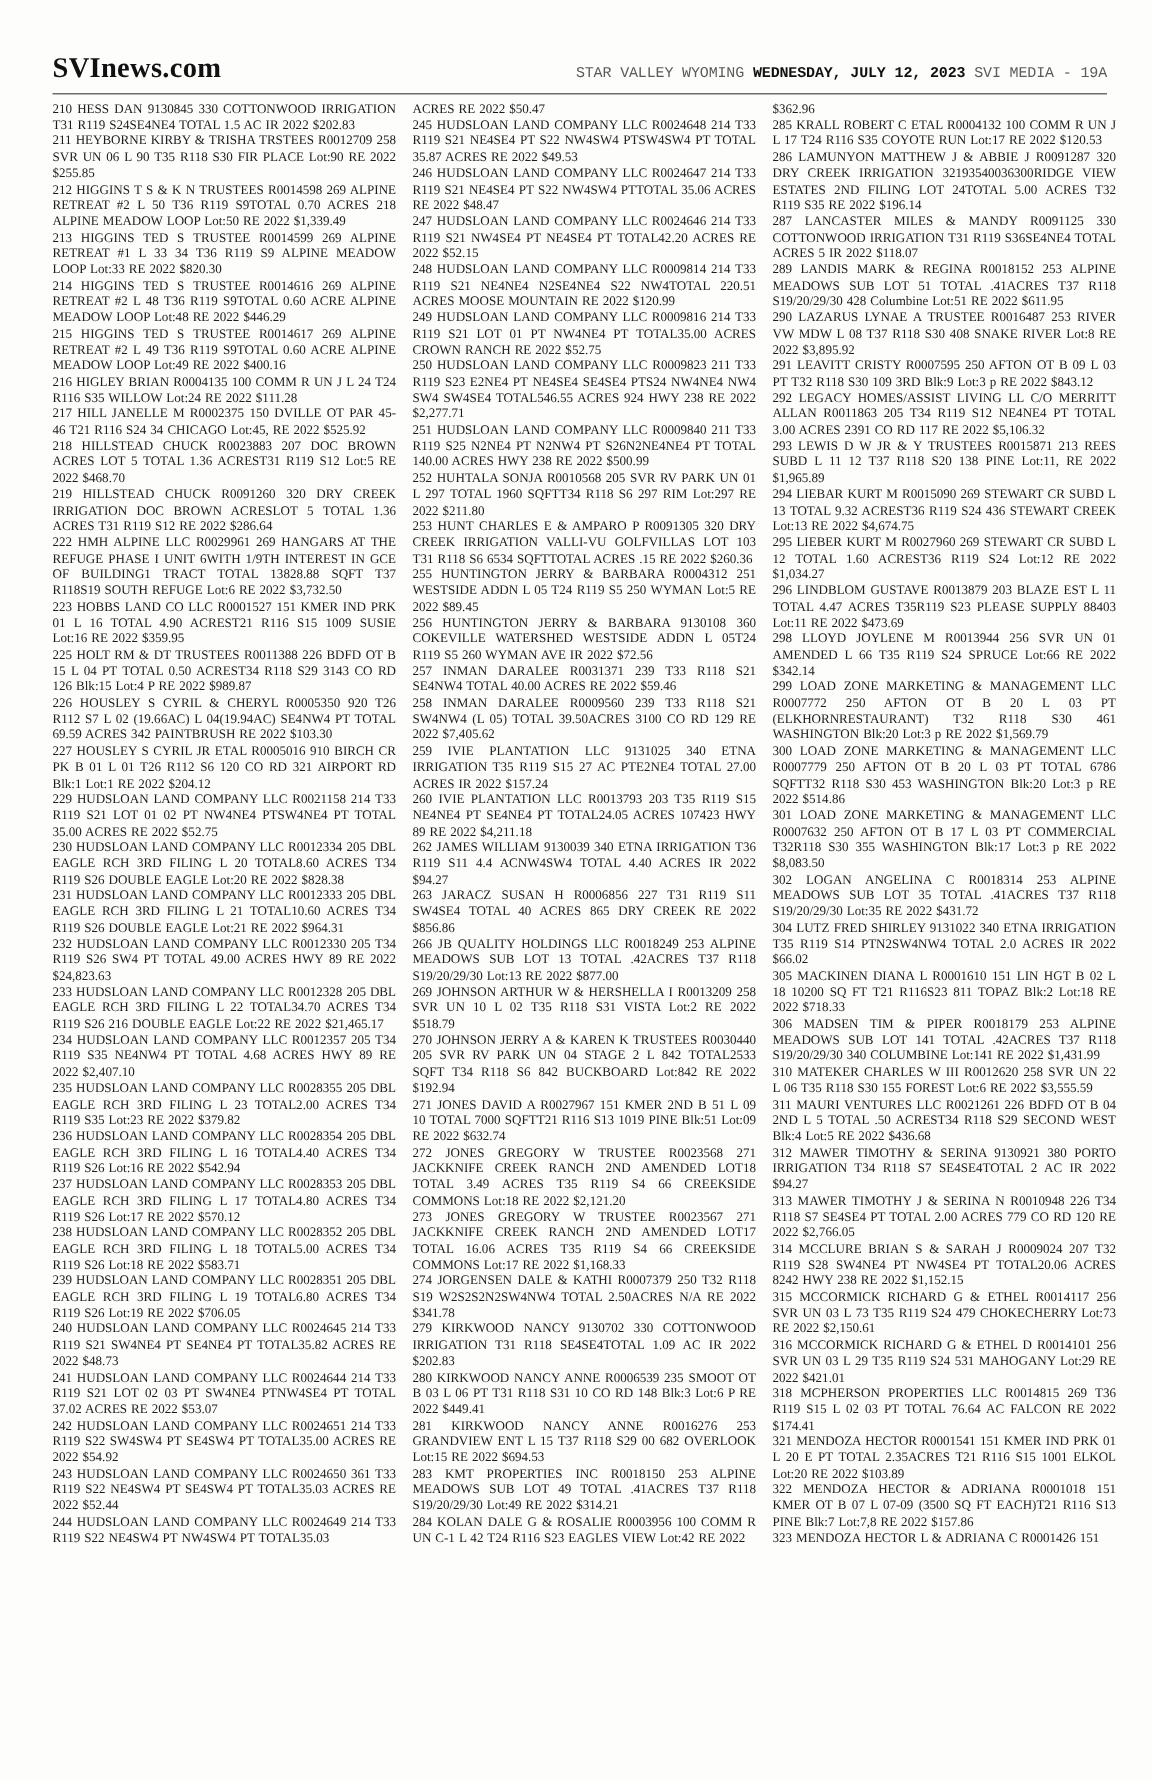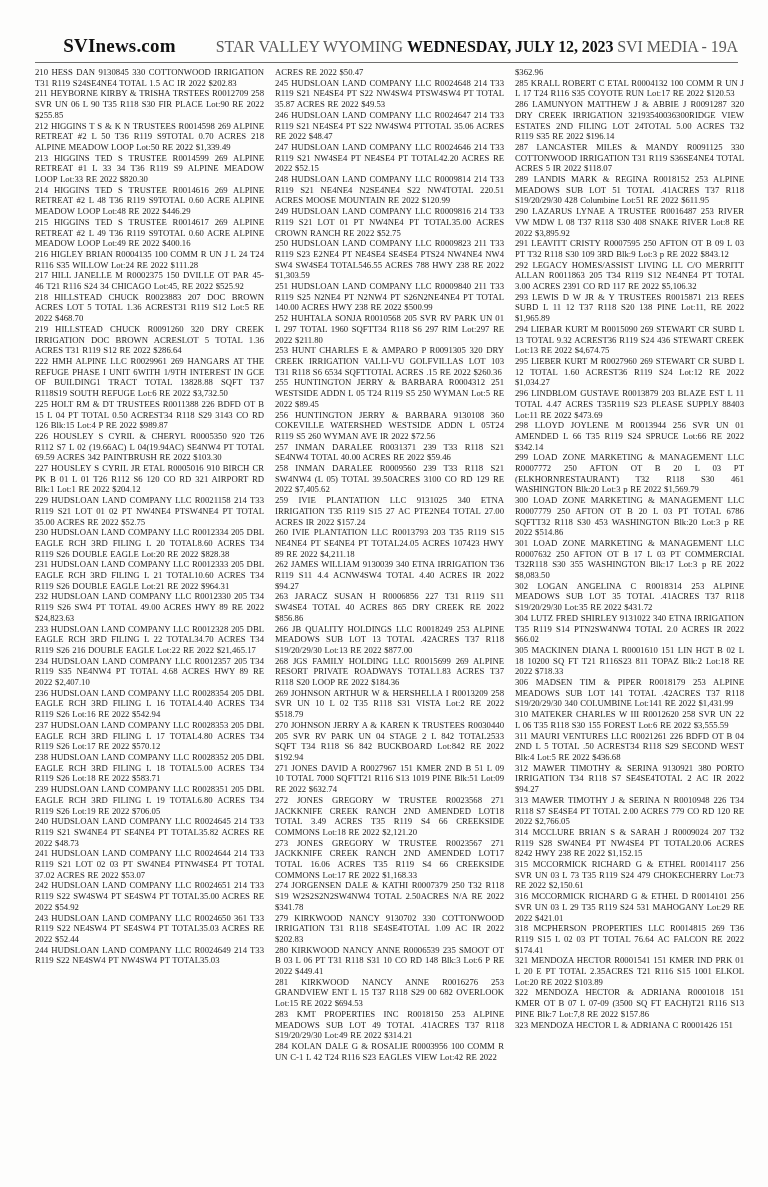--- a/index.html
+++ b/index.html
@@ -11,35 +11,35 @@
     overflow: hidden;
     font-family: "Liberation Serif", "DejaVu Serif", serif;
     color: #1c1c1c;
   }
   .header {
     margin: 0 30px 0 35px;
     padding-top: 29px;
     height: 26px;
     display: flex;
     align-items: flex-end;
-    justify-content: flex-end;
+    justify-content: space-between;
     border-bottom: 1.5px solid #6e6e6e;
     padding-bottom: 7px;
   }
   .masthead {
     font-family: "Liberation Serif", "DejaVu Serif", serif;
     font-weight: bold;
     font-size: 19px;
     letter-spacing: 0.2px;
     color: #111;
     line-height: 1;
   }
   .issue-line {
-    font-family: Liberation Serif, serif;
-    font-size: 16px;
+    font-family: Liberation Mono, monospace;
+    font-size: 10px;
     line-height: 1;
     color: #5a5a5a;
     letter-spacing: -0.1px;
     white-space: nowrap;
     margin-left: 40px;
   }
   .issue-line .date {
     color: #111;
     font-weight: bold;
   }
@@ -79,60 +79,61 @@
         <p class="entry">211 HEYBORNE KIRBY &amp; TRISHA TRSTEES R0012709 258 SVR UN 06 L 90 T35 R118 S30 FIR PLACE Lot:90 RE 2022 $255.85</p>
         <p class="entry">212 HIGGINS T S &amp; K N TRUSTEES R0014598 269 ALPINE RETREAT #2 L 50 T36 R119 S9TOTAL 0.70 ACRES 218 ALPINE MEADOW LOOP Lot:50 RE 2022 $1,339.49</p>
         <p class="entry">213 HIGGINS TED S TRUSTEE R0014599 269 ALPINE RETREAT #1 L 33 34 T36 R119 S9 ALPINE MEADOW LOOP Lot:33 RE 2022 $820.30</p>
         <p class="entry">214 HIGGINS TED S TRUSTEE R0014616 269 ALPINE RETREAT #2 L 48 T36 R119 S9TOTAL 0.60 ACRE ALPINE MEADOW LOOP Lot:48 RE 2022 $446.29</p>
         <p class="entry">215 HIGGINS TED S TRUSTEE R0014617 269 ALPINE RETREAT #2 L 49 T36 R119 S9TOTAL 0.60 ACRE ALPINE MEADOW LOOP Lot:49 RE 2022 $400.16</p>
         <p class="entry">216 HIGLEY BRIAN R0004135 100 COMM R UN J L 24 T24 R116 S35 WILLOW Lot:24 RE 2022 $111.28</p>
         <p class="entry">217 HILL JANELLE M R0002375 150 DVILLE OT PAR 45-46 T21 R116 S24 34 CHICAGO Lot:45, RE 2022 $525.92</p>
         <p class="entry">218 HILLSTEAD CHUCK R0023883 207 DOC BROWN ACRES LOT 5 TOTAL 1.36 ACREST31 R119 S12 Lot:5 RE 2022 $468.70</p>
         <p class="entry">219 HILLSTEAD CHUCK R0091260 320 DRY CREEK IRRIGATION DOC BROWN ACRESLOT 5 TOTAL 1.36 ACRES T31 R119 S12 RE 2022 $286.64</p>
         <p class="entry">222 HMH ALPINE LLC R0029961 269 HANGARS AT THE REFUGE PHASE I UNIT 6WITH 1/9TH INTEREST IN GCE OF BUILDING1 TRACT TOTAL 13828.88 SQFT T37 R118S19 SOUTH REFUGE Lot:6 RE 2022 $3,732.50</p>
+        <p class="entry">223 HOBBS LAND CO LLC R0001527 151 KMER IND PRK 01 L 16 TOTAL 4.90 ACREST21 R116 S15 1009 SUSIE Lot:16 RE 2022 $359.95</p>
         <p class="entry">225 HOLT RM &amp; DT TRUSTEES R0011388 226 BDFD OT B 15 L 04 PT TOTAL 0.50 ACREST34 R118 S29 3143 CO RD 126 Blk:15 Lot:4 P RE 2022 $989.87</p>
         <p class="entry">226 HOUSLEY S CYRIL &amp; CHERYL R0005350 920 T26 R112 S7 L 02 (19.66AC) L 04(19.94AC) SE4NW4 PT TOTAL 69.59 ACRES 342 PAINTBRUSH RE 2022 $103.30</p>
         <p class="entry">227 HOUSLEY S CYRIL JR ETAL R0005016 910 BIRCH CR PK B 01 L 01 T26 R112 S6 120 CO RD 321 AIRPORT RD Blk:1 Lot:1 RE 2022 $204.12</p>
         <p class="entry">229 HUDSLOAN LAND COMPANY LLC R0021158 214 T33 R119 S21 LOT 01 02 PT NW4NE4 PTSW4NE4 PT TOTAL 35.00 ACRES RE 2022 $52.75</p>
         <p class="entry">230 HUDSLOAN LAND COMPANY LLC R0012334 205 DBL EAGLE RCH 3RD FILING L 20 TOTAL8.60 ACRES T34 R119 S26 DOUBLE EAGLE Lot:20 RE 2022 $828.38</p>
         <p class="entry">231 HUDSLOAN LAND COMPANY LLC R0012333 205 DBL EAGLE RCH 3RD FILING L 21 TOTAL10.60 ACRES T34 R119 S26 DOUBLE EAGLE Lot:21 RE 2022 $964.31</p>
         <p class="entry">232 HUDSLOAN LAND COMPANY LLC R0012330 205 T34 R119 S26 SW4 PT TOTAL 49.00 ACRES HWY 89 RE 2022 $24,823.63</p>
         <p class="entry">233 HUDSLOAN LAND COMPANY LLC R0012328 205 DBL EAGLE RCH 3RD FILING L 22 TOTAL34.70 ACRES T34 R119 S26 216 DOUBLE EAGLE Lot:22 RE 2022 $21,465.17</p>
         <p class="entry">234 HUDSLOAN LAND COMPANY LLC R0012357 205 T34 R119 S35 NE4NW4 PT TOTAL 4.68 ACRES HWY 89 RE 2022 $2,407.10</p>
+        <p class="entry">235 HUDSLOAN LAND COMPANY LLC R0028355 205 DBL EAGLE RCH 3RD FILING L 23 TOTAL2.00 ACRES T34 R119 S35 Lot:23 RE 2022 $379.82</p>
         <p class="entry">236 HUDSLOAN LAND COMPANY LLC R0028354 205 DBL EAGLE RCH 3RD FILING L 16 TOTAL4.40 ACRES T34 R119 S26 Lot:16 RE 2022 $542.94</p>
         <p class="entry">237 HUDSLOAN LAND COMPANY LLC R0028353 205 DBL EAGLE RCH 3RD FILING L 17 TOTAL4.80 ACRES T34 R119 S26 Lot:17 RE 2022 $570.12</p>
         <p class="entry">238 HUDSLOAN LAND COMPANY LLC R0028352 205 DBL EAGLE RCH 3RD FILING L 18 TOTAL5.00 ACRES T34 R119 S26 Lot:18 RE 2022 $583.71</p>
         <p class="entry">239 HUDSLOAN LAND COMPANY LLC R0028351 205 DBL EAGLE RCH 3RD FILING L 19 TOTAL6.80 ACRES T34 R119 S26 Lot:19 RE 2022 $706.05</p>
         <p class="entry">240 HUDSLOAN LAND COMPANY LLC R0024645 214 T33 R119 S21 SW4NE4 PT SE4NE4 PT TOTAL35.82 ACRES RE 2022 $48.73</p>
         <p class="entry">241 HUDSLOAN LAND COMPANY LLC R0024644 214 T33 R119 S21 LOT 02 03 PT SW4NE4 PTNW4SE4 PT TOTAL 37.02 ACRES RE 2022 $53.07</p>
         <p class="entry">242 HUDSLOAN LAND COMPANY LLC R0024651 214 T33 R119 S22 SW4SW4 PT SE4SW4 PT TOTAL35.00 ACRES RE 2022 $54.92</p>
         <p class="entry">243 HUDSLOAN LAND COMPANY LLC R0024650 361 T33 R119 S22 NE4SW4 PT SE4SW4 PT TOTAL35.03 ACRES RE 2022 $52.44</p>
         <p class="entry">244 HUDSLOAN LAND COMPANY LLC R0024649 214 T33 R119 S22 NE4SW4 PT NW4SW4 PT TOTAL35.03</p>
       </div>
     <div class="col">
         <p class="entry">ACRES RE 2022 $50.47</p>
         <p class="entry">245 HUDSLOAN LAND COMPANY LLC R0024648 214 T33 R119 S21 NE4SE4 PT S22 NW4SW4 PTSW4SW4 PT TOTAL 35.87 ACRES RE 2022 $49.53</p>
         <p class="entry">246 HUDSLOAN LAND COMPANY LLC R0024647 214 T33 R119 S21 NE4SE4 PT S22 NW4SW4 PTTOTAL 35.06 ACRES RE 2022 $48.47</p>
         <p class="entry">247 HUDSLOAN LAND COMPANY LLC R0024646 214 T33 R119 S21 NW4SE4 PT NE4SE4 PT TOTAL42.20 ACRES RE 2022 $52.15</p>
         <p class="entry">248 HUDSLOAN LAND COMPANY LLC R0009814 214 T33 R119 S21 NE4NE4 N2SE4NE4 S22 NW4TOTAL 220.51 ACRES MOOSE MOUNTAIN RE 2022 $120.99</p>
         <p class="entry">249 HUDSLOAN LAND COMPANY LLC R0009816 214 T33 R119 S21 LOT 01 PT NW4NE4 PT TOTAL35.00 ACRES CROWN RANCH RE 2022 $52.75</p>
-        <p class="entry">250 HUDSLOAN LAND COMPANY LLC R0009823 211 T33 R119 S23 E2NE4 PT NE4SE4 SE4SE4 PTS24 NW4NE4 NW4 SW4 SW4SE4 TOTAL546.55 ACRES 788 HWY 238 RE 2022 $1,303.59</p>
+        <p class="entry">250 HUDSLOAN LAND COMPANY LLC R0009823 211 T33 R119 S23 E2NE4 PT NE4SE4 SE4SE4 PTS24 NW4NE4 NW4 SW4 SW4SE4 TOTAL546.55 ACRES 924 HWY 238 RE 2022 $2,277.71</p>
         <p class="entry">251 HUDSLOAN LAND COMPANY LLC R0009840 211 T33 R119 S25 N2NE4 PT N2NW4 PT S26N2NE4NE4 PT TOTAL 140.00 ACRES HWY 238 RE 2022 $500.99</p>
         <p class="entry">252 HUHTALA SONJA R0010568 205 SVR RV PARK UN 01 L 297 TOTAL 1960 SQFTT34 R118 S6 297 RIM Lot:297 RE 2022 $211.80</p>
         <p class="entry">253 HUNT CHARLES E &amp; AMPARO P R0091305 320 DRY CREEK IRRIGATION VALLI-VU GOLFVILLAS LOT 103 T31 R118 S6 6534 SQFTTOTAL ACRES .15 RE 2022 $260.36</p>
         <p class="entry">255 HUNTINGTON JERRY &amp; BARBARA R0004312 251 WESTSIDE ADDN L 05 T24 R119 S5 250 WYMAN Lot:5 RE 2022 $89.45</p>
         <p class="entry">256 HUNTINGTON JERRY &amp; BARBARA 9130108 360 COKEVILLE WATERSHED WESTSIDE ADDN L 05T24 R119 S5 260 WYMAN AVE IR 2022 $72.56</p>
         <p class="entry">257 INMAN DARALEE R0031371 239 T33 R118 S21 SE4NW4 TOTAL 40.00 ACRES RE 2022 $59.46</p>
         <p class="entry">258 INMAN DARALEE R0009560 239 T33 R118 S21 SW4NW4 (L 05) TOTAL 39.50ACRES 3100 CO RD 129 RE 2022 $7,405.62</p>
         <p class="entry">259 IVIE PLANTATION LLC 9131025 340 ETNA IRRIGATION T35 R119 S15 27 AC PTE2NE4 TOTAL 27.00 ACRES IR 2022 $157.24</p>
         <p class="entry">260 IVIE PLANTATION LLC R0013793 203 T35 R119 S15 NE4NE4 PT SE4NE4 PT TOTAL24.05 ACRES 107423 HWY 89 RE 2022 $4,211.18</p>
         <p class="entry">262 JAMES WILLIAM 9130039 340 ETNA IRRIGATION T36 R119 S11 4.4 ACNW4SW4 TOTAL 4.40 ACRES IR 2022 $94.27</p>
         <p class="entry">263 JARACZ SUSAN H R0006856 227 T31 R119 S11 SW4SE4 TOTAL 40 ACRES 865 DRY CREEK RE 2022 $856.86</p>
         <p class="entry">266 JB QUALITY HOLDINGS LLC R0018249 253 ALPINE MEADOWS SUB LOT 13 TOTAL .42ACRES T37 R118 S19/20/29/30 Lot:13 RE 2022 $877.00</p>
-        <p class="entry">268 JGS FAMILY HOLDING LLC R0015699 269 ALPINE RESORT PRIVATE ROADWAYS TOTAL1.83 ACRES T37 R118 S20 LOOP RE 2022 $184.36</p>
         <p class="entry">269 JOHNSON ARTHUR W &amp; HERSHELLA I R0013209 258 SVR UN 10 L 02 T35 R118 S31 VISTA Lot:2 RE 2022 $518.79</p>
         <p class="entry">270 JOHNSON JERRY A &amp; KAREN K TRUSTEES R0030440 205 SVR RV PARK UN 04 STAGE 2 L 842 TOTAL2533 SQFT T34 R118 S6 842 BUCKBOARD Lot:842 RE 2022 $192.94</p>
         <p class="entry">271 JONES DAVID A R0027967 151 KMER 2ND B 51 L 09 10 TOTAL 7000 SQFTT21 R116 S13 1019 PINE Blk:51 Lot:09 RE 2022 $632.74</p>
         <p class="entry">272 JONES GREGORY W TRUSTEE R0023568 271 JACKKNIFE CREEK RANCH 2ND AMENDED LOT18 TOTAL 3.49 ACRES T35 R119 S4 66 CREEKSIDE COMMONS Lot:18 RE 2022 $2,121.20</p>
         <p class="entry">273 JONES GREGORY W TRUSTEE R0023567 271 JACKKNIFE CREEK RANCH 2ND AMENDED LOT17 TOTAL 16.06 ACRES T35 R119 S4 66 CREEKSIDE COMMONS Lot:17 RE 2022 $1,168.33</p>
         <p class="entry">274 JORGENSEN DALE &amp; KATHI R0007379 250 T32 R118 S19 W2S2S2N2SW4NW4 TOTAL 2.50ACRES N/A RE 2022 $341.78</p>
         <p class="entry">279 KIRKWOOD NANCY 9130702 330 COTTONWOOD IRRIGATION T31 R118 SE4SE4TOTAL 1.09 AC IR 2022 $202.83</p>
         <p class="entry">280 KIRKWOOD NANCY ANNE R0006539 235 SMOOT OT B 03 L 06 PT T31 R118 S31 10 CO RD 148 Blk:3 Lot:6 P RE 2022 $449.41</p>
         <p class="entry">281 KIRKWOOD NANCY ANNE R0016276 253 GRANDVIEW ENT L 15 T37 R118 S29 00 682 OVERLOOK Lot:15 RE 2022 $694.53</p>
         <p class="entry">283 KMT PROPERTIES INC R0018150 253 ALPINE MEADOWS SUB LOT 49 TOTAL .41ACRES T37 R118 S19/20/29/30 Lot:49 RE 2022 $314.21</p>

